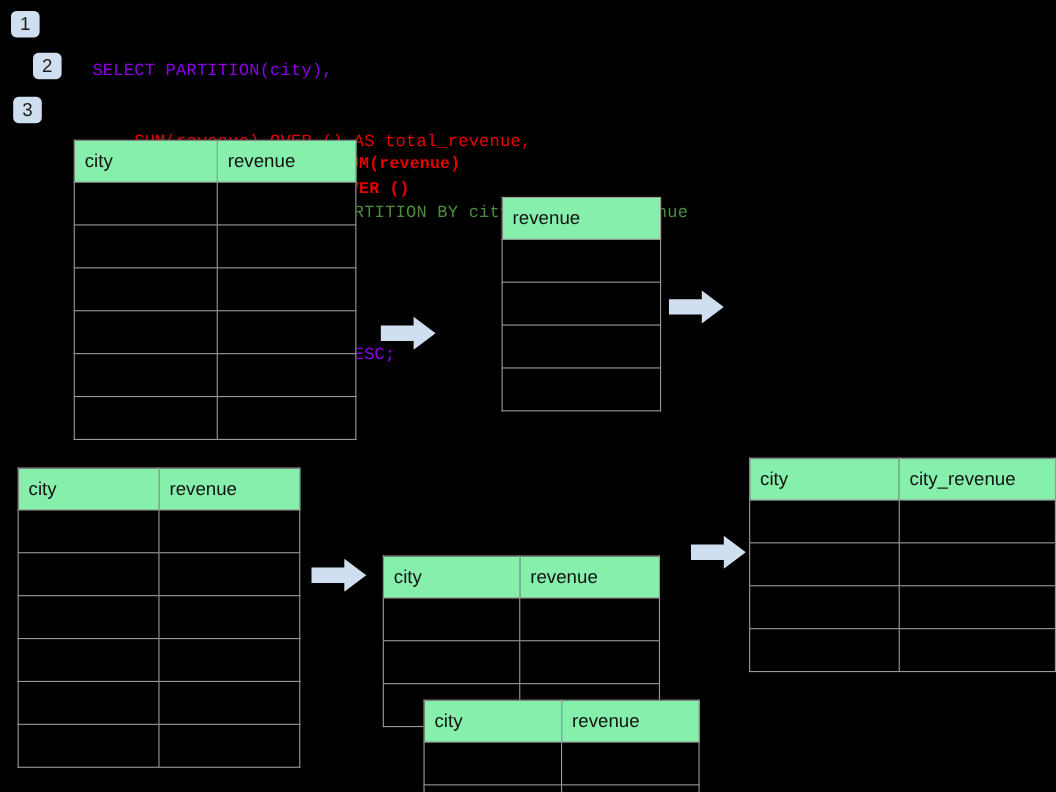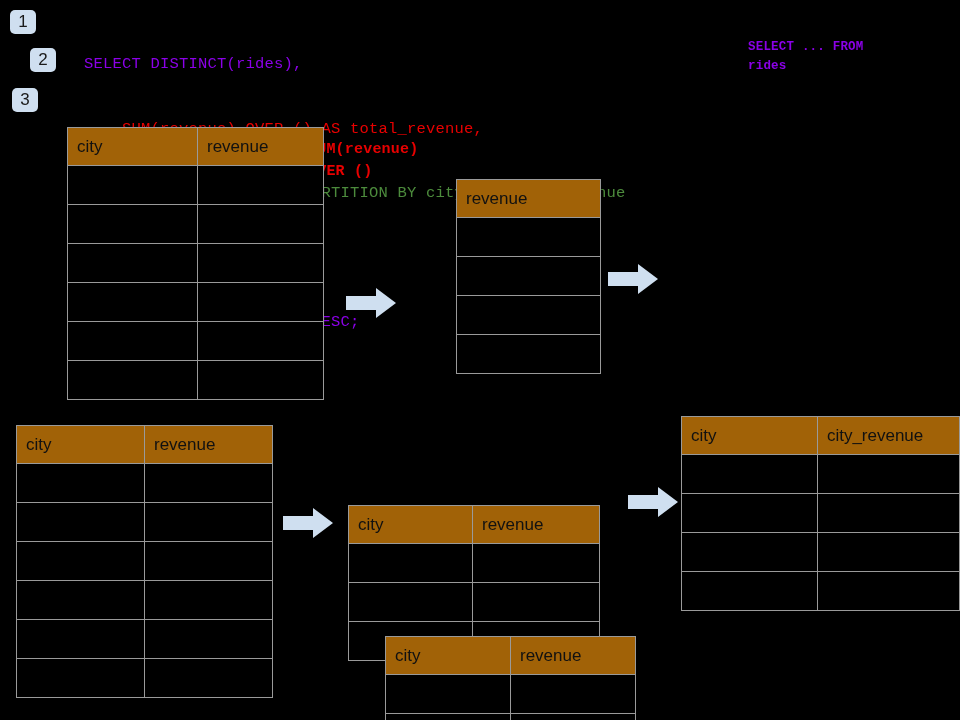--- a/index.html
+++ b/index.html
@@ -66,21 +66,21 @@
     background: #000000;
   }
   .tbl td, .tbl th {
     border: 1px solid #9a9a9a;
     padding: 0;
     margin: 0;
     height: 38px;
     background: #000000;
   }
   .tbl th {
-    background: #a16207;
+    background: #86efac;
     color: #111111;
     font-family: "Liberation Sans", sans-serif;
     font-size: 17px;
     font-weight: normal;
     text-align: left;
     padding-left: 9px;
     height: 37px;
   }
 
   
@@ -92,29 +92,27 @@
 </head>
 <body>
 
 <div id="canvas">
 
   <div class="step-badge" style="left:10px; top:10px;">1</div>
   <div class="step-badge" style="left:30px; top:48px;">2</div>
   <div class="step-badge" style="left:12px; top:88px;">3</div>
 
   <div class="sql-block" style="left:84px; top:11px;">
-    <div class="sql-line c-purple">SELECT DISTINCT(rides),</div>
+    <div class="sql-line c-purple">SELECT PARTITION(city),</div>
     <div class="sql-line c-red">    SUM(revenue) OVER () AS total_revenue,</div>
     <div class="sql-line c-green">    SUM(revenue) OVER (PARTITION BY city) as city_revenue</div>
     <div class="sql-line c-purple">  FROM rides</div>
     <div class="sql-line c-purple">  ORDER by city_revenue DESC;</div>
   </div>
 
-  <div class="note note-sm c-purple" style="left:748px; top:38px;">SELECT ... FROM
-rides</div>
 
   <div class="note note-md c-red" style="left:308px; top:139px;">SUM(revenue)
 OVER ()</div>
 
 
   <table class="tbl" style="left:67px; top:127px;">
     <thead>
       <tr>
         <th style="width:120px">city</th>
         <th style="width:116px">revenue</th>

